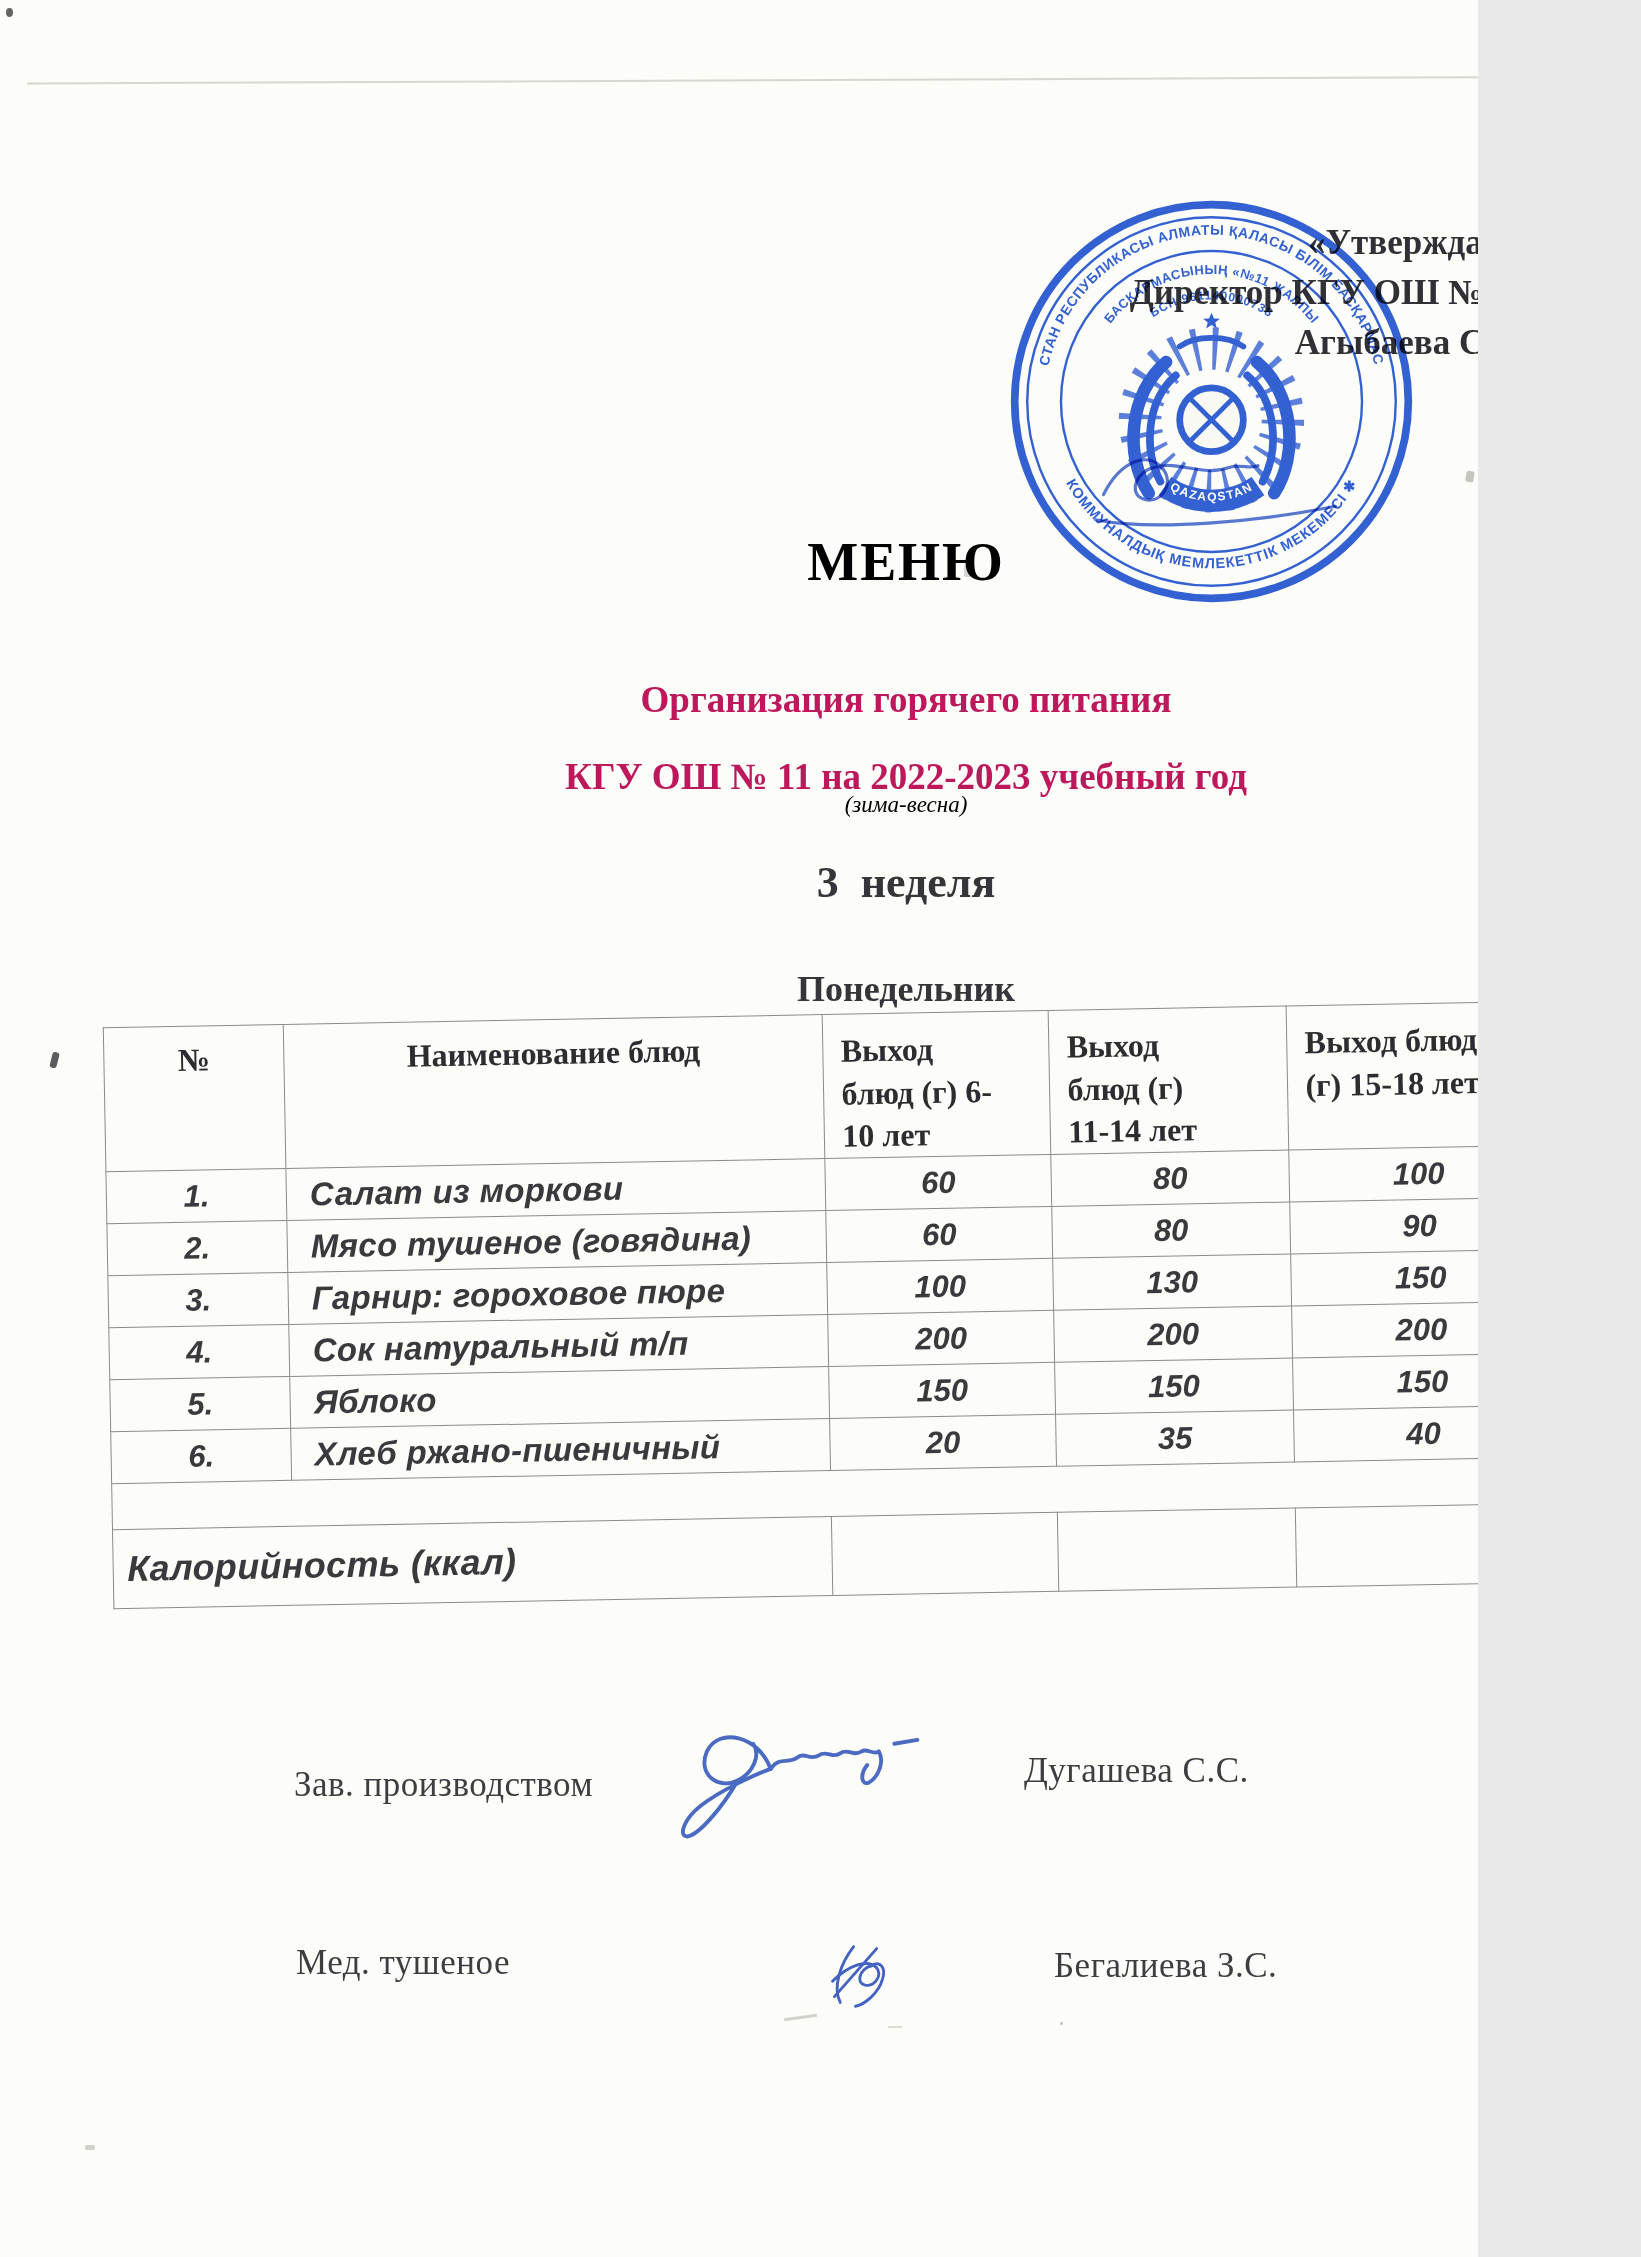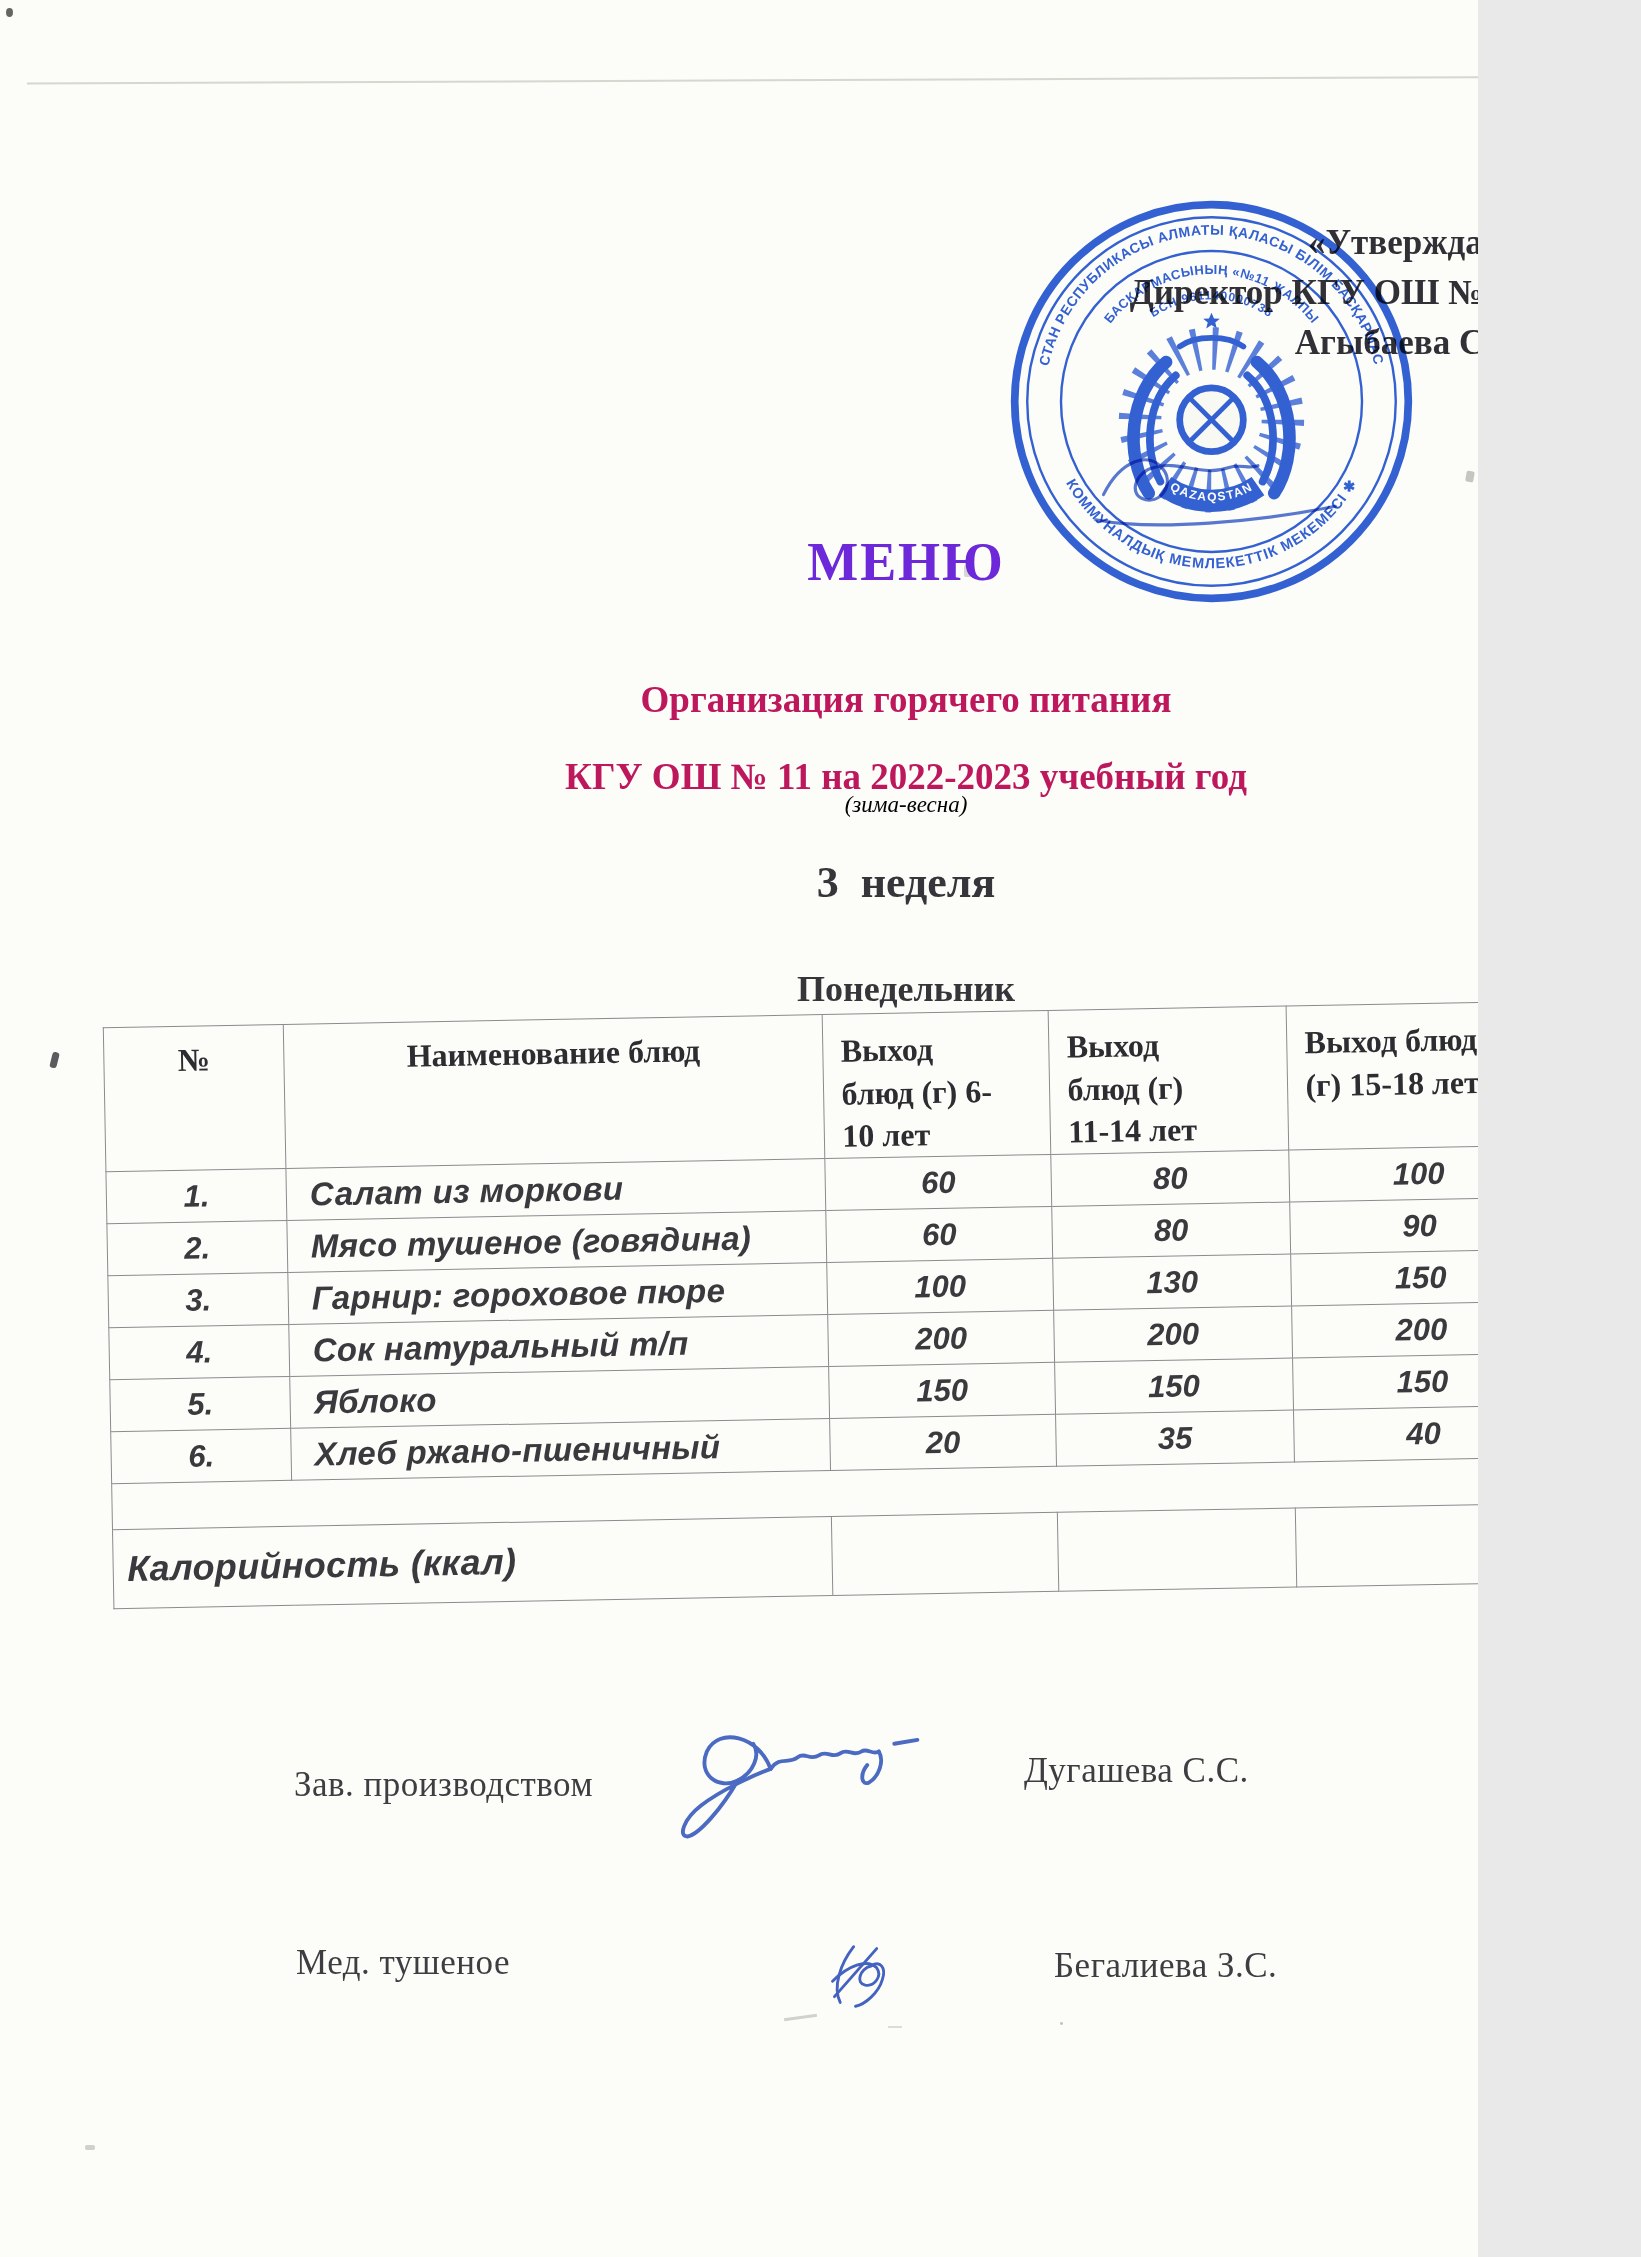--- a/index.html
+++ b/index.html
@@ -1,21 +1,21 @@
 <!DOCTYPE html>
 <html><head>
 <meta charset="utf-8">
 <style>
   html,body{margin:0;padding:0;background:#e9e9e9;}
   .page{position:relative;width:1478px;height:2257px;background:#fcfcf9;overflow:hidden;
         font-family:"Liberation Serif",serif;color:#35353a;}
   .abs{position:absolute;}
   .center{position:absolute;left:906px;transform:translateX(-50%);white-space:pre;text-align:center;}
   .serif-b{font-family:"Liberation Serif",serif;font-weight:bold;}
-  .title{font-size:54px;letter-spacing:1.9px;color:#6d28d9;}
+  .title{font-size:54px;letter-spacing:1.9px;color:#000000;}
   .sub{font-size:37px;color:#be185d;}
   .sub-i{font-size:23px;font-style:italic;font-weight:normal;color:#000000;}
   .label36{font-size:35px;color:#3d3d42;letter-spacing:0.5px;white-space:pre;}
   .approval{top:218px;left:1023px;width:504px;text-align:right;font-size:35px;line-height:50px;
             color:#303036;z-index:2;}
   .stampbox{left:1006px;top:196px;width:411px;height:411px;z-index:3;mix-blend-mode:multiply;
             opacity:.93;filter:blur(0.4px);}
   .dirsig{left:1086px;top:427px;width:261px;height:114px;z-index:4;mix-blend-mode:multiply;opacity:.85;}
   
   .tablewrap{left:108px;top:1014px;width:1441px;transform:rotate(-1.05deg);transform-origin:50% 50%;}

